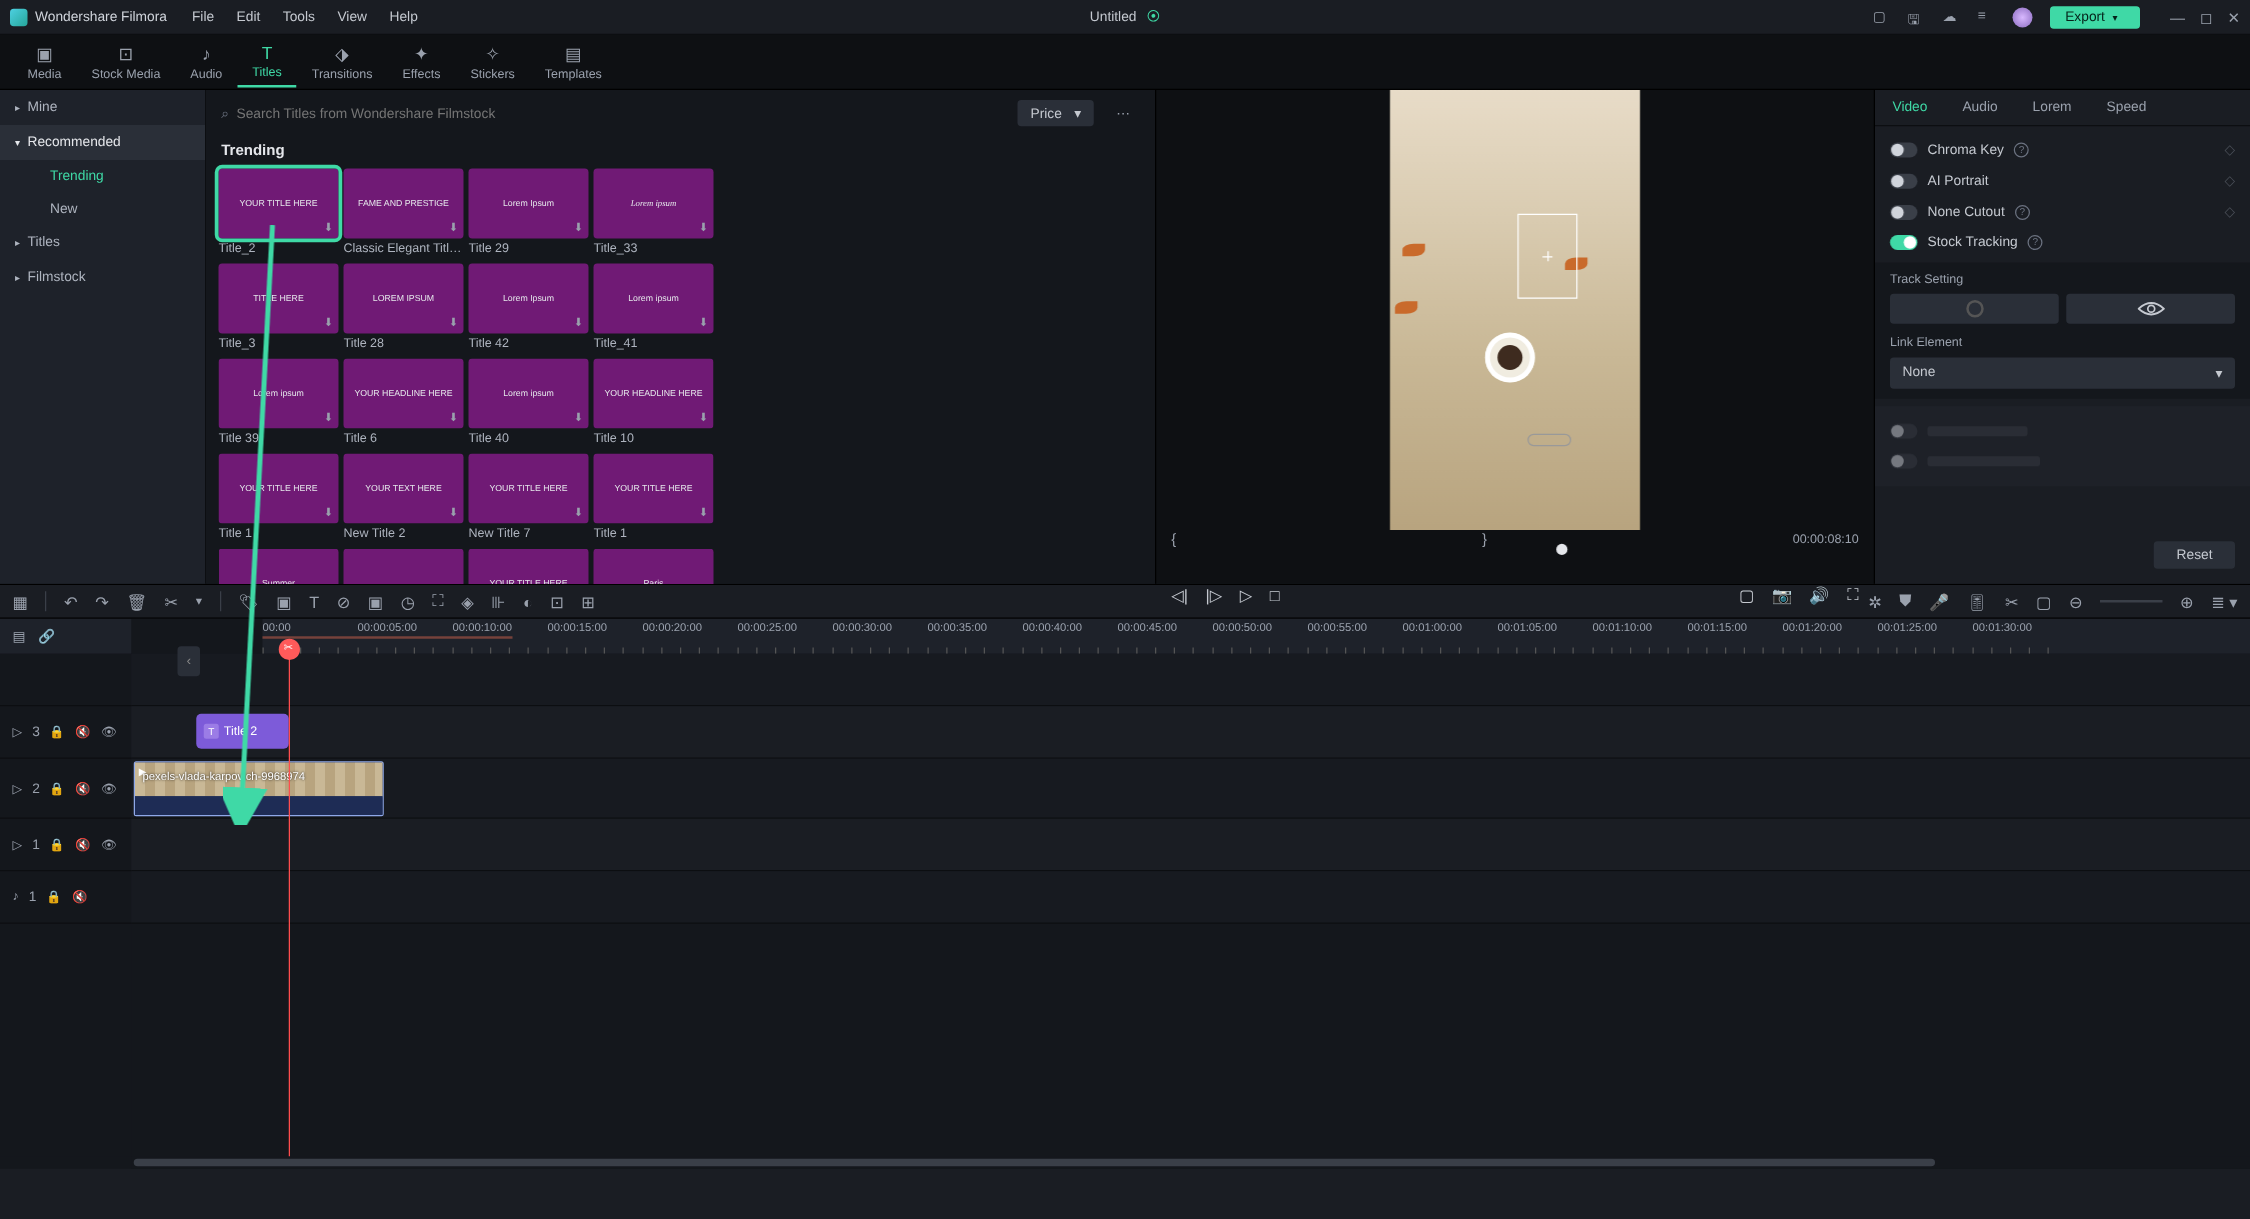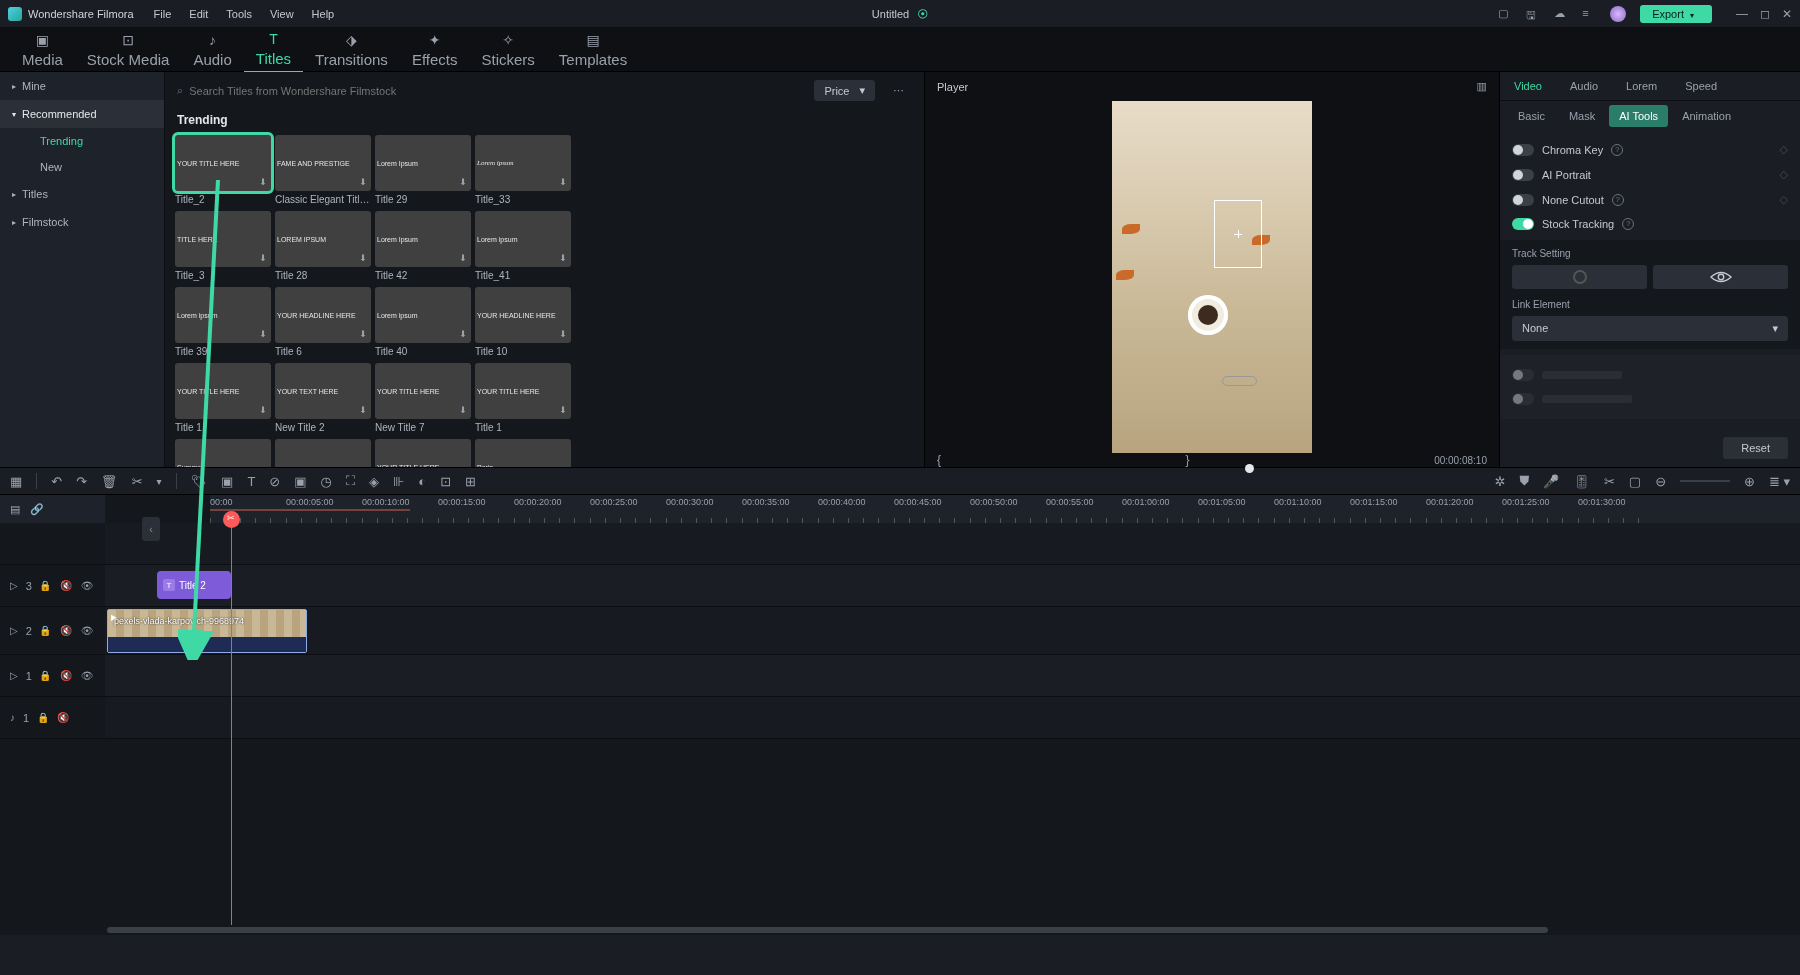--- a/index.html
+++ b/index.html
@@ -16,42 +16,42 @@
 .avatar { width:16px; height:16px; border-radius:50%; background:radial-gradient(circle,#d8b8ff,#8a6abf); }
 .export-btn { background:#3fd9a6; color:#05231a; padding:3px 18px 3px 12px; border-radius:3px; font-size:11px; font-weight:500; cursor:pointer; position:relative; }
 .export-btn::after { content:"▾"; font-size:8px; margin-left:6px; }
 .wincontrols { display:flex; gap:12px; margin-left:10px; }
 .wincontrols span { color:#9aa1ad; cursor:pointer; font-size:12px; }
 
 .main-tabs { height:44px; background:#0e1013; display:flex; align-items:center; padding:0 10px; border-bottom:1px solid #000; }
 .main-tab { display:flex; flex-direction:column; align-items:center; gap:3px; padding:4px 12px; cursor:pointer; color:#9aa1ad; }
 .main-tab.active { color:#3fd9a6; border-bottom:2px solid #3fd9a6; }
 .main-tab .ticon { font-size:14px; }
-.main-tab .tlabel { font-size:15px; }
+.main-tab .tlabel { font-size:10px; }
 
 .workspace { display:flex; height:395px; }
 .left-tree { width:165px; background:#1e222a; border-right:1px solid #0c0e11; }
 .tree-item { padding:8px 12px; cursor:pointer; display:flex; align-items:center; gap:6px; color:#aeb4bf; }
 .tree-item.sel { background:#2a2f38; color:#e5e7eb; }
 .tree-sub { padding:7px 12px 7px 40px; cursor:pointer; color:#aeb4bf; }
 .tree-sub.sel { color:#3fd9a6; }
 .tree-caret { font-size:8px; }
 .collapse-btn { position:absolute; left:142px; top:517px; width:18px; height:24px; background:#2a2f38; border-radius:3px; display:flex; align-items:center; justify-content:center; color:#888; cursor:pointer; }
 
 .grid-area { flex:1; background:#14171c; display:flex; flex-direction:column; }
 .grid-head { display:flex; align-items:center; padding:8px 12px; gap:10px; }
 .search-wrap { flex:1; display:flex; align-items:center; gap:6px; color:#6b7280; }
 .search-wrap input { background:transparent; border:none; color:#c5c9d0; outline:none; font-size:11px; width:280px; }
 .sort-dd { background:#2a2f38; padding:4px 10px; border-radius:3px; display:flex; align-items:center; gap:10px; cursor:pointer; }
 .more-btn { padding:4px 8px; cursor:pointer; color:#9aa1ad; }
 .section-h { padding:4px 12px 2px; font-size:12px; font-weight:600; color:#e5e7eb; }
 .grid-scroll { flex:1; overflow-y:auto; padding:6px 10px; }
 .grid { display:grid; grid-template-columns:repeat(4, 96px); gap:6px 4px; }
 .card { width:96px; }
-.thumb { width:96px; height:56px; background:#404040; border-radius:3px; position:relative; display:flex; align-items:center; justify-content:flex-start; color:#e5e7eb; font-size:7px; text-align:center; overflow:hidden; }
+.thumb { width:96px; height:56px; background:#701a75; border-radius:3px; position:relative; display:flex; align-items:center; justify-content:center; color:#e5e7eb; font-size:7px; text-align:center; overflow:hidden; }
 .thumb.highlighted { outline:3px solid #3fd9a6; }
 .thumb .dl { position:absolute; bottom:2px; right:2px; width:12px; height:12px; color:#9aa1ad; font-size:9px; }
 .card-label { font-size:10px; color:#aeb4bf; margin-top:3px; white-space:nowrap; overflow:hidden; text-overflow:ellipsis; }
 
 .player { width:576px; background:#0e1013; display:flex; flex-direction:column; border-left:1px solid #000; border-right:1px solid #000; }
 .player-head { display:flex; align-items:center; justify-content:space-between; padding:8px 12px; }
 .player-view { flex:1; display:flex; align-items:center; justify-content:center; position:relative; }
 .video-mock { width:200px; height:352px; background:linear-gradient(180deg,#e8dcc8 0%,#d9cbb0 30%,#c9b896 60%,#b8a47f 100%); position:relative; }
 .cup { position:absolute; top:55%; left:38%; width:40px; height:40px; border-radius:50%; background:#f0ece0; box-shadow:inset 0 0 0 4px #fff; }
 .cup::after{content:"";position:absolute;top:10px;left:10px;width:20px;height:20px;border-radius:50%;background:#3e2b1f;}
@@ -370,24 +370,20 @@
             <div class="thumb">
               <span style="padding:2px">Paris</span>
             </div>
             <div class="card-label"></div>
           </div>
         </div>
     </div>
   </div>
 
   <div class="player">
-    <div class="player-head">
-      <span>Player</span>
-      <span style="color:#9aa1ad">▥</span>
-    </div>
     <div class="player-view">
       <div class="video-mock">
         <div class="cup"></div>
         <div class="leaf l1"></div>
           <div class="leaf l2"></div>
           <div class="leaf l3"></div>
         <div class="glasses"></div>
         <div class="track-box"></div>
       </div>
     </div>
@@ -413,26 +409,20 @@
       <span class="tbtn">⛶</span>
     </div>
   </div>
 
   <div class="inspector">
     <div class="insp-tabs">
       <div class="insp-tab active">Video</div>
       <div class="insp-tab">Audio</div>
       <div class="insp-tab">Lorem</div>
       <div class="insp-tab">Speed</div>
-    </div>
-    <div class="insp-subtabs">
-      <div class="insp-subtab">Basic</div>
-      <div class="insp-subtab">Mask</div>
-      <div class="insp-subtab active">AI Tools</div>
-      <div class="insp-subtab">Animation</div>
     </div>
     <div class="insp-body">
       <div class="prop-row">
         <div class="toggle"></div>
         <span>Chroma Key</span>
         <span class="help-ic">?</span>
         <span class="reset-ic">◇</span>
       </div>
       <div class="prop-row">
         <div class="toggle"></div>

